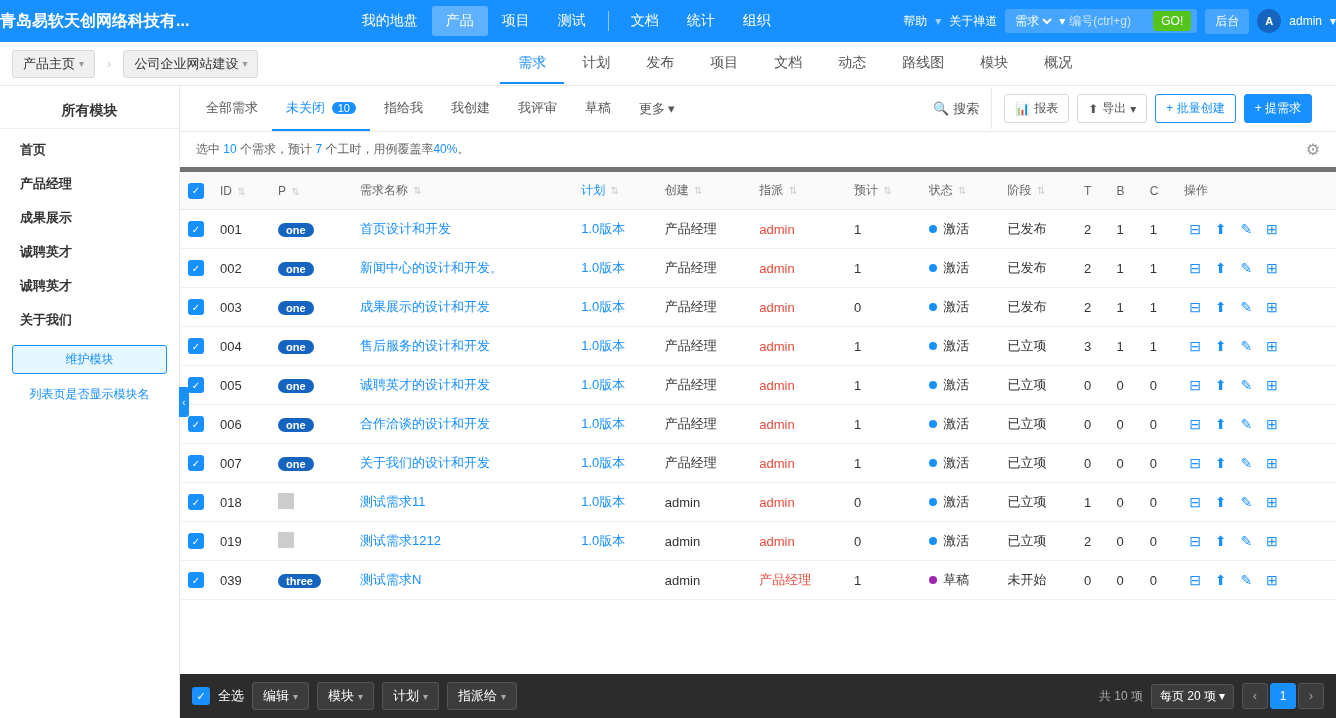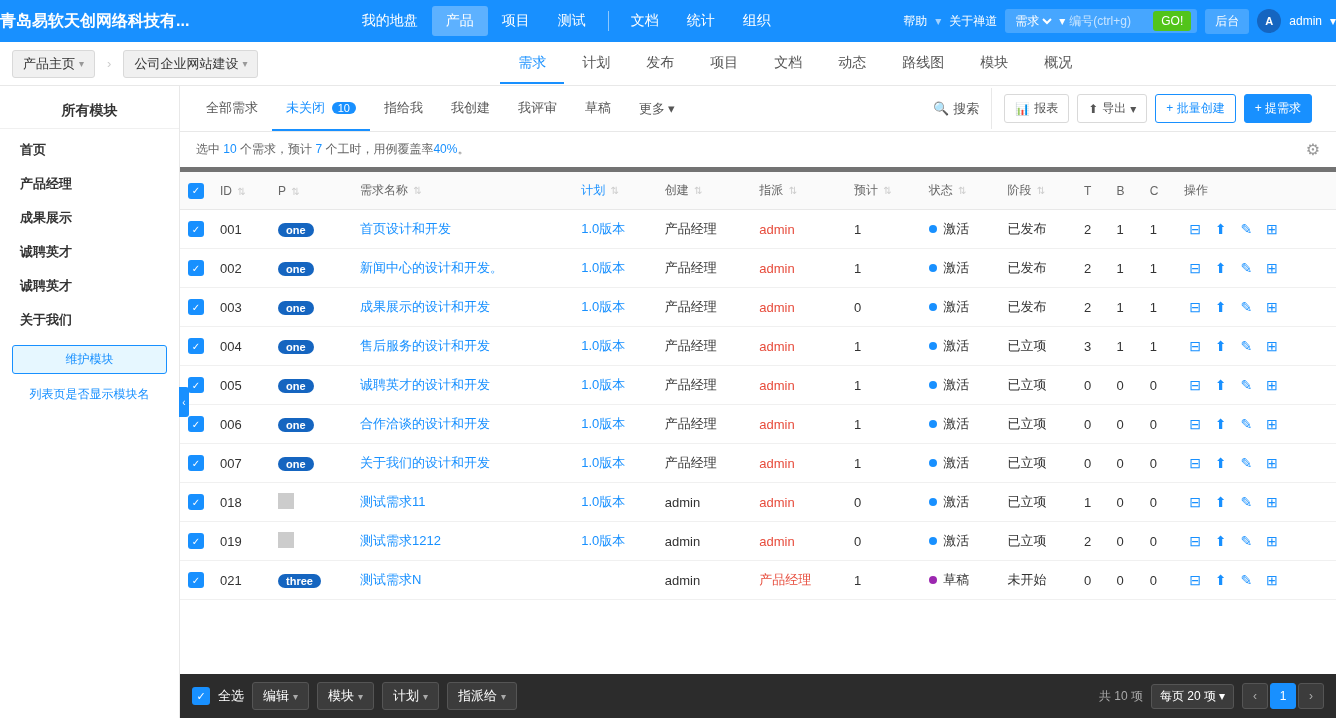--- a/index.html
+++ b/index.html
@@ -849,21 +849,21 @@
       <span class="op-icon" title="复制">⊟</span>
       <span class="op-icon" title="导出">⬆</span>
       <span class="op-icon" title="编辑">✎</span>
       <span class="op-icon" title="更多">⊞</span>
     </td>
   </tr>
             <tr>
     <td class="checkbox-cell">
       <div class="cb-checked">✓</div>
     </td>
-    <td class="id-cell">021</td>
+    <td class="id-cell">039</td>
     <td><span class="priority-badge" style="background:#1565c0">three</span></td>
     <td><span class="req-name">测试需求N</span></td>
     <td><span class="plan-cell"></span></td>
     <td>admin</td>
     <td><span class="assign-cell">产品经理</span></td>
     <td>1</td>
     <td>
       <span class="status-dot" style="background:#9c27b0"></span>
       <span>草稿</span>
     </td>

